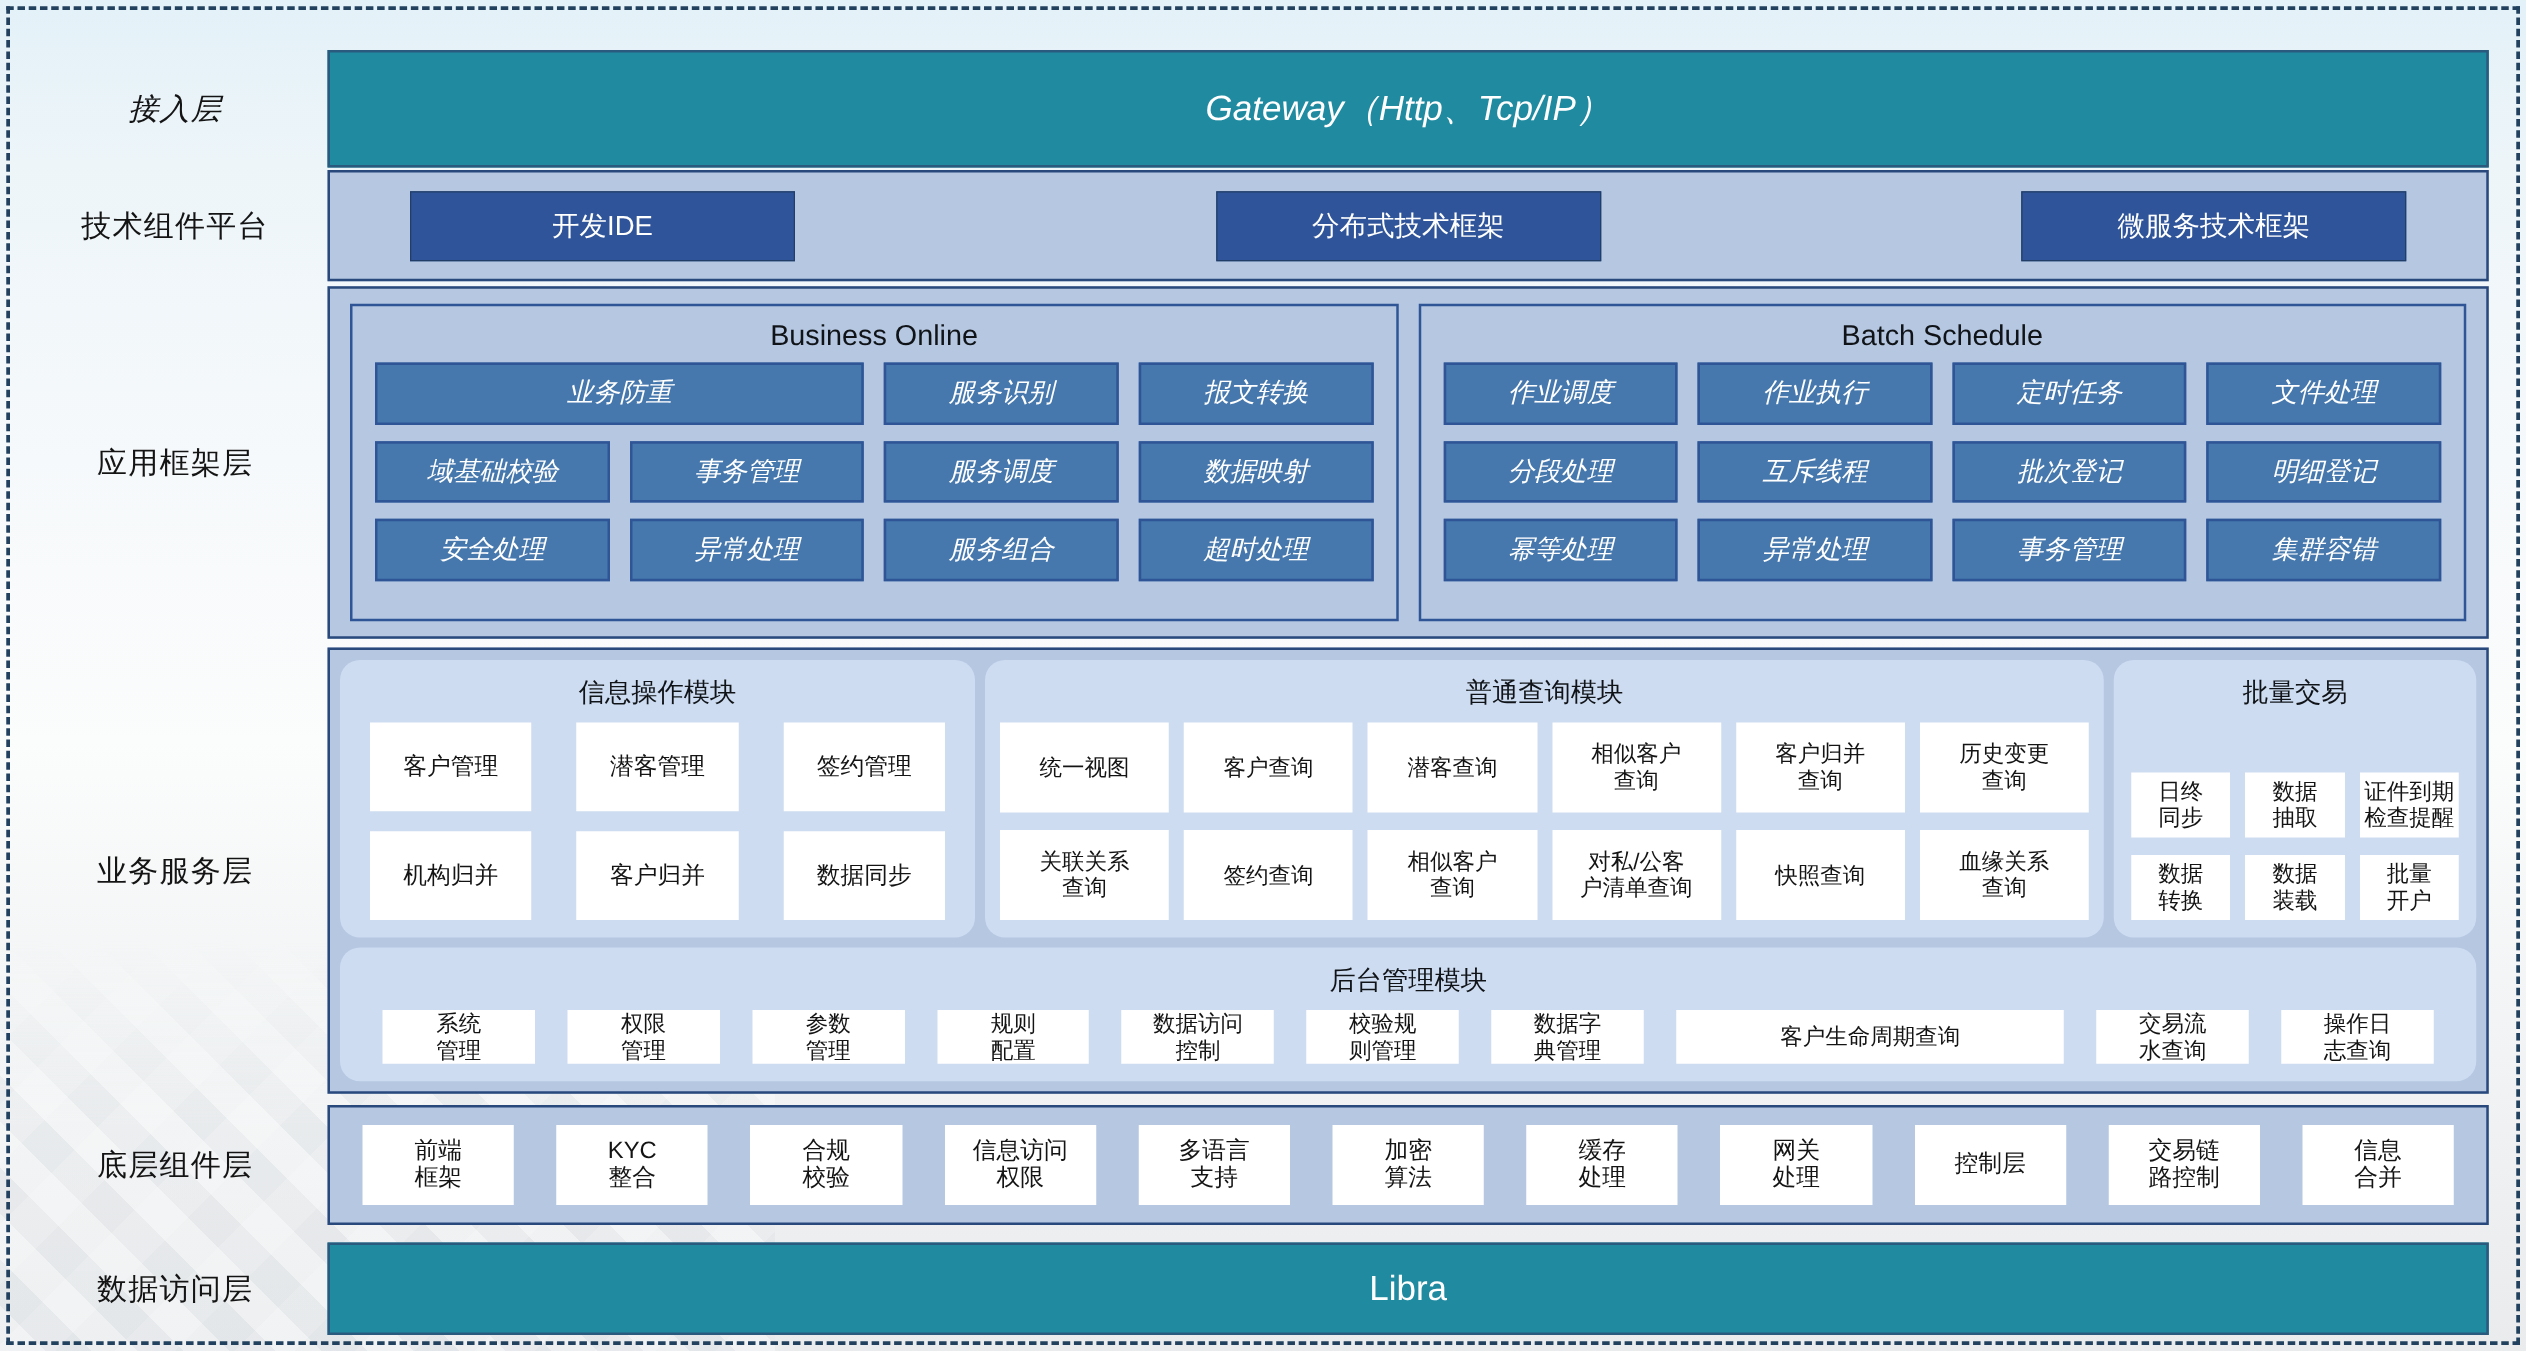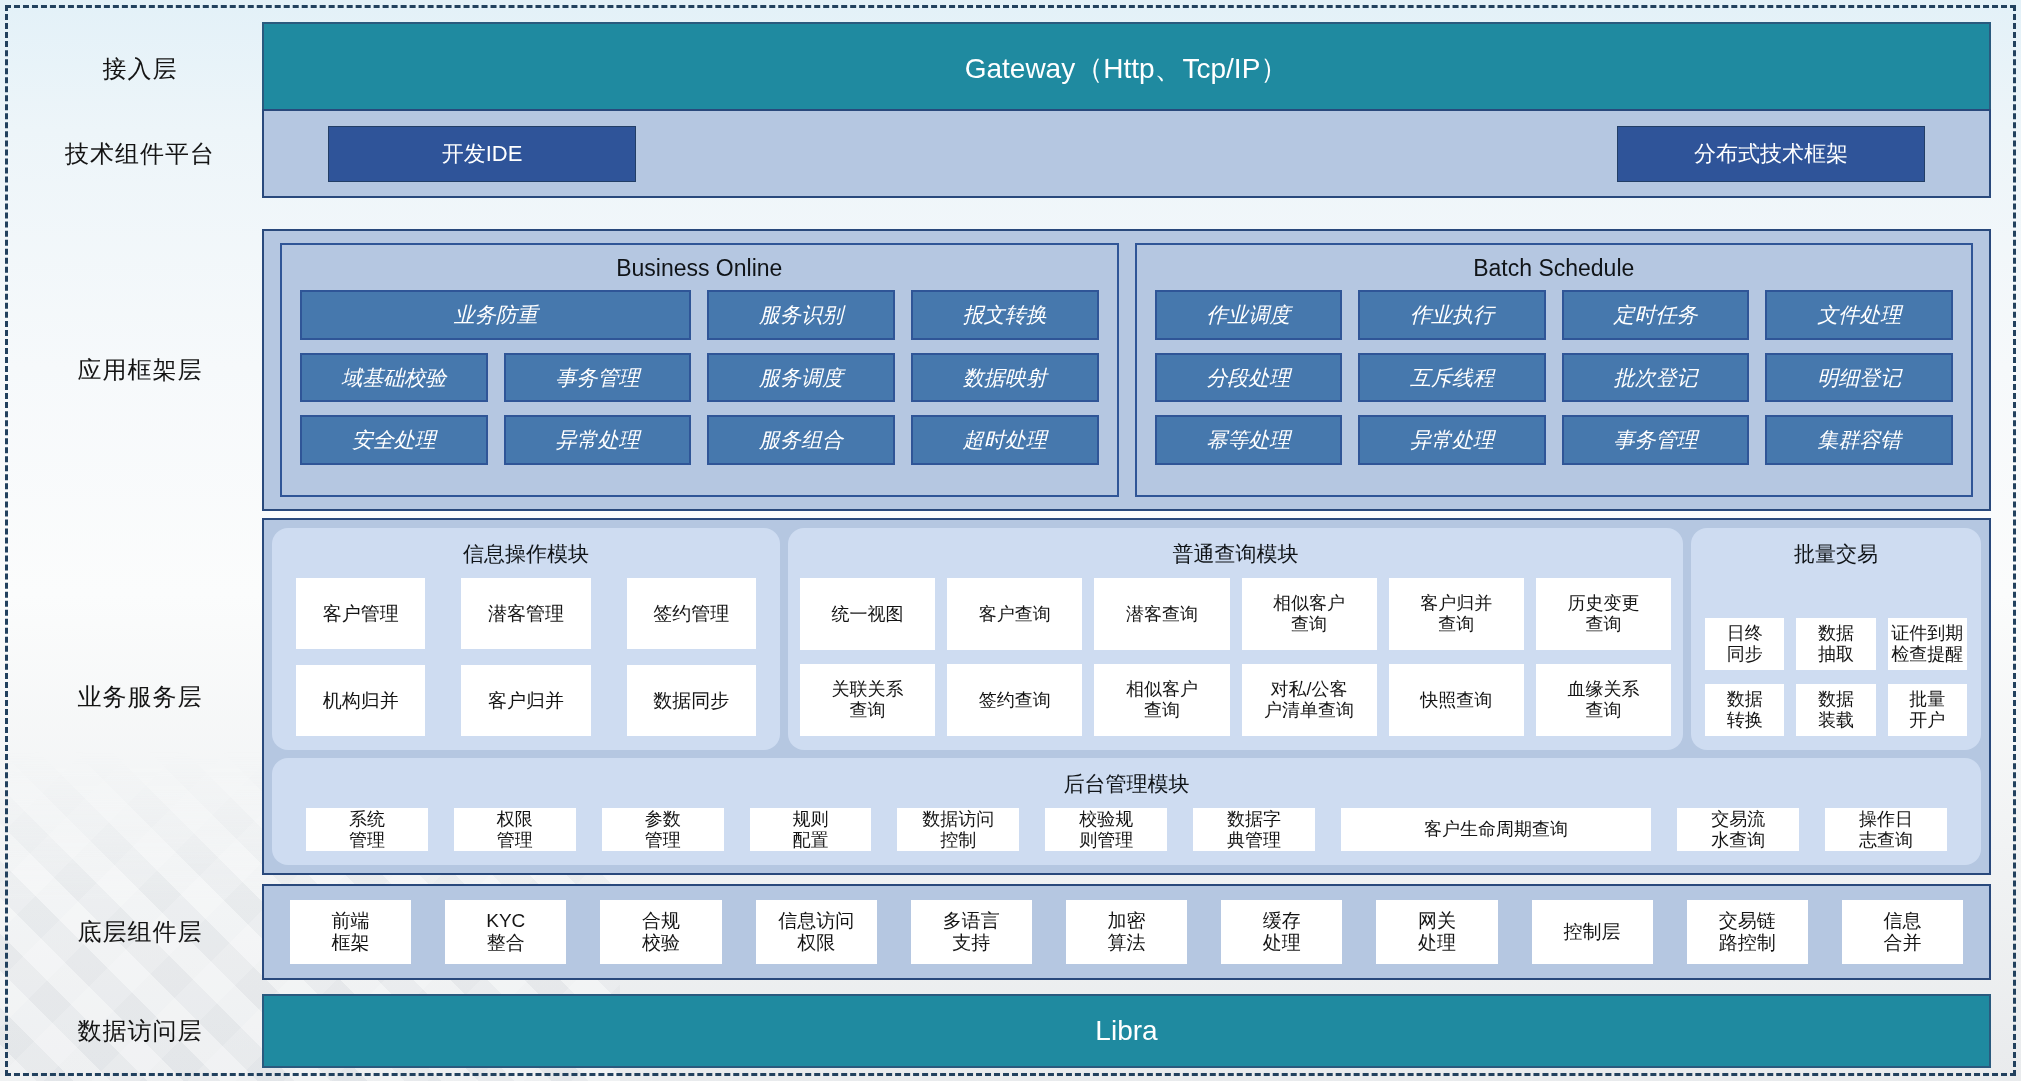--- a/index.html
+++ b/index.html
@@ -83,35 +83,36 @@
   .base-inner { flex:1; display:flex; align-items:center; gap:34px; padding:12px 26px; }
   .base-inner .white-btn { flex:1 1 0; height:64px; font-size:19px; }
 </style>
 </head>
 <body>
 
 <div class="canvas">
   <div class="bg-cubes"></div>
   <div class="frame"></div>
 
-  <div class="row" style="top:22px;height:94px;">
+  <div class="row" style="top:40px;height:94px;font-style:italic;">
     <div class="row-label">接入层</div>
     <div class="row-content">
       <div class="teal-bar">Gateway（Http、Tcp/IP）</div>
     </div>
   </div>
 
-  <div class="row" style="top:109px;height:89px;">
+  <div class="row" style="top:136px;height:89px;">
     <div class="row-label">技术组件平台</div>
     <div class="row-content">
       <div class="panel">
         <div class="tech-inner">
 
         <div class="navy-btn">开发IDE</div>
             <div class="navy-btn">分布式技术框架</div>
+            <div class="navy-btn">微服务技术框架</div>
           </div>
       </div>
     </div>
   </div>
 
   <div class="row" style="top:229px;height:282px;">
     <div class="row-label">应用框架层</div>
     <div class="row-content">
       <div class="panel">
         <div class="app-inner">

